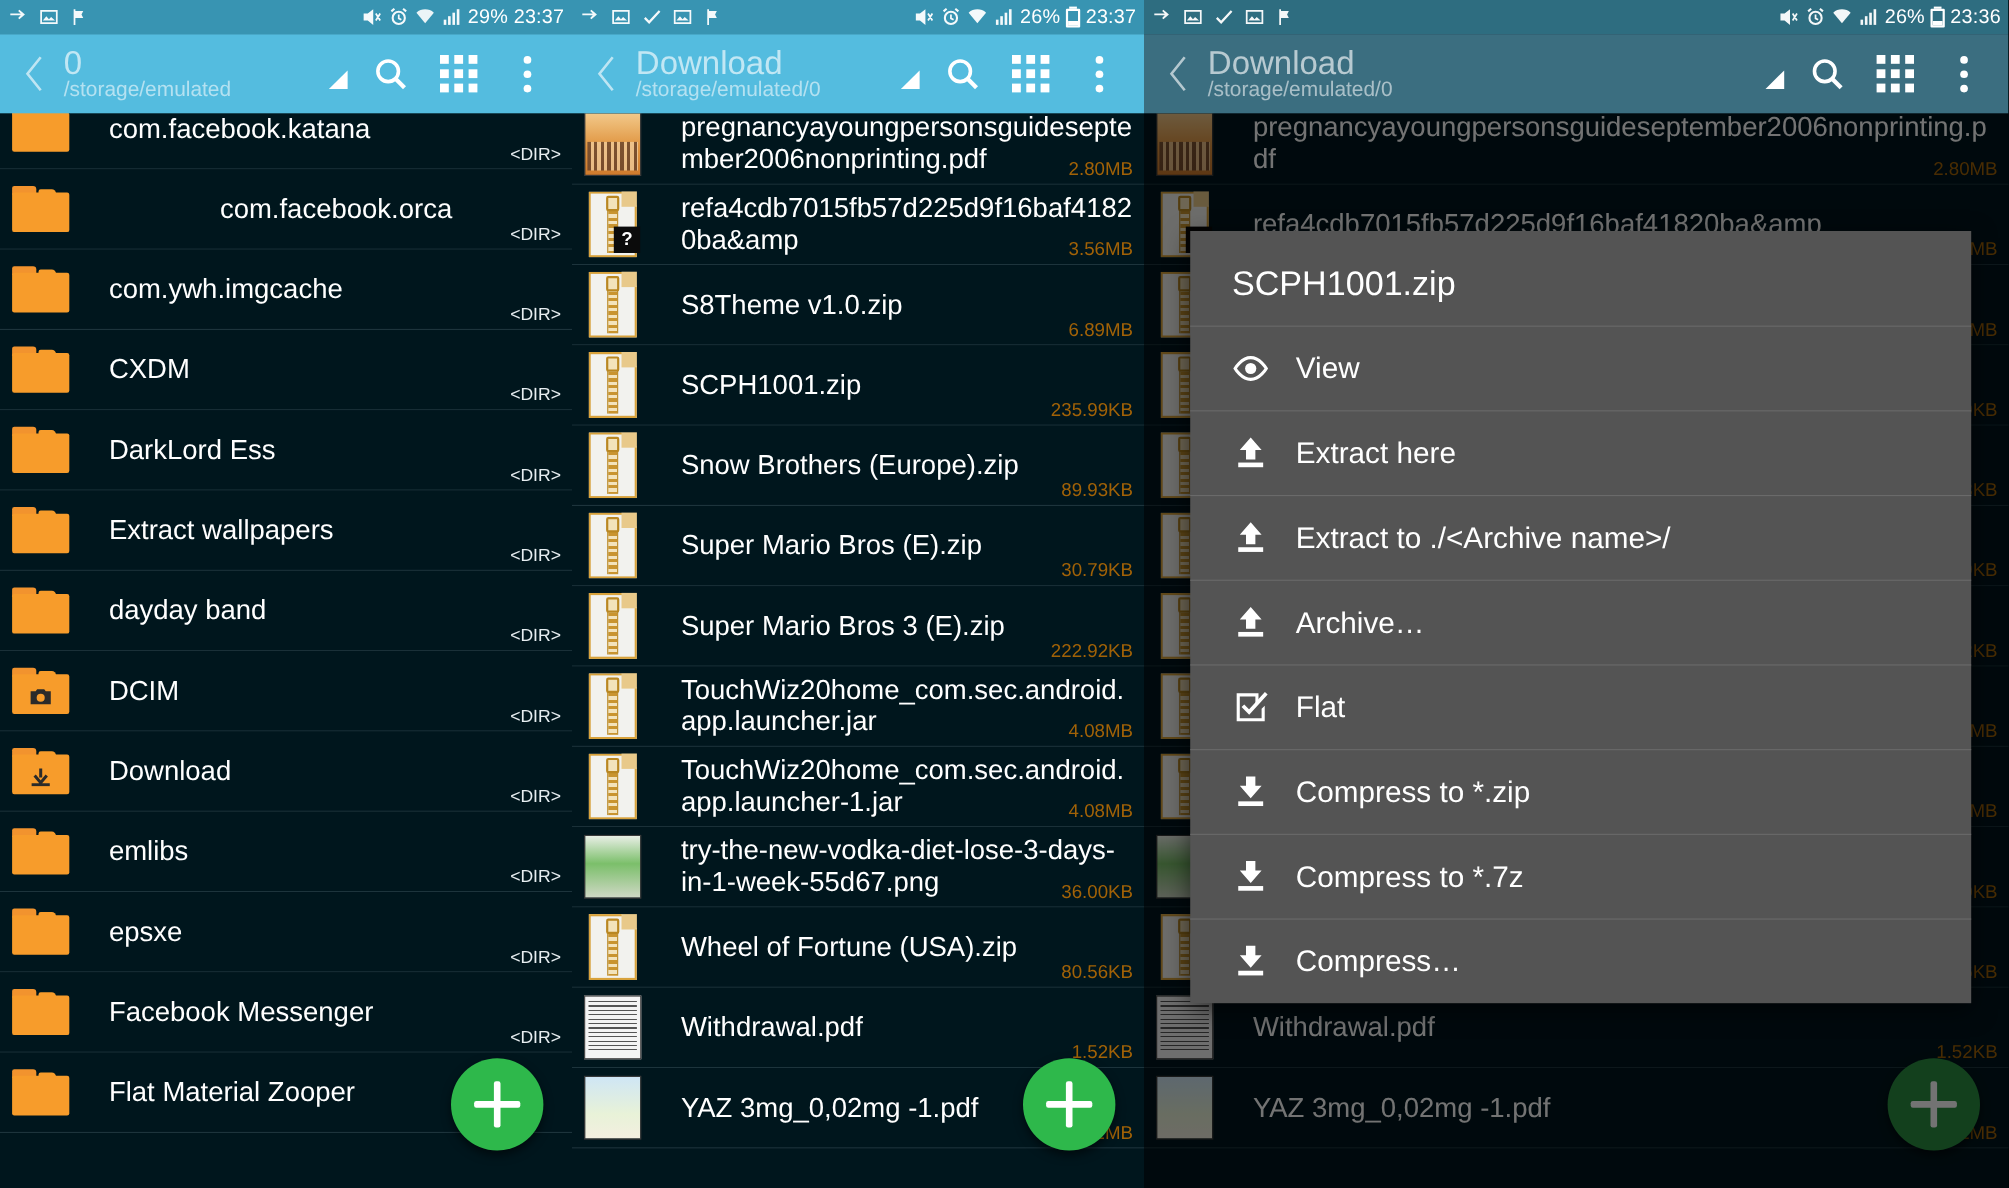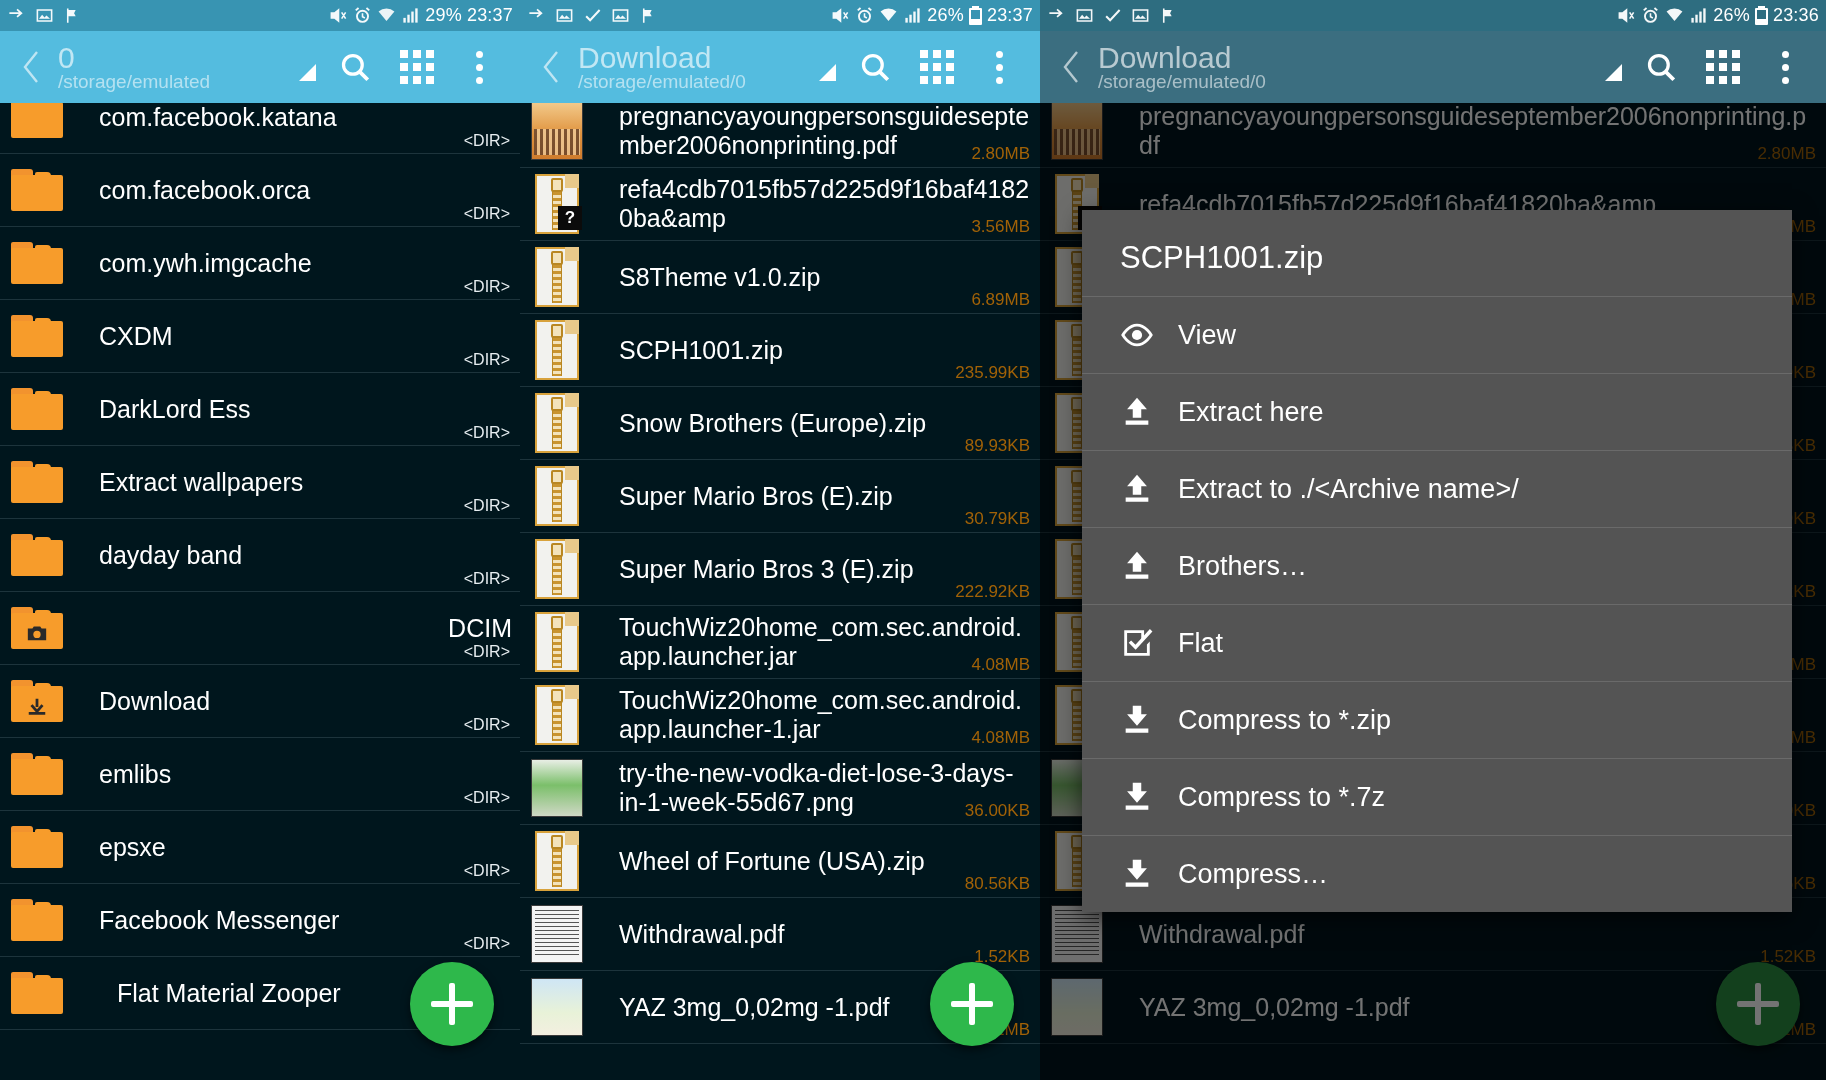--- a/index.html
+++ b/index.html
@@ -235,21 +235,21 @@
             <div class="thumb">
               <div class="folder">
                 <span class="tab"></span>
                 <span class="tab2"></span>
                 <span class="body"></span>
               </div>
             </div>
             <div class="name">com.facebook.katana</div>
             <div class="meta dirlbl">&lt;DIR&gt;</div>
           </div>
-          <div class="row" style="min-height: 64px; padding-top: 4px; padding-bottom: 4px;">
+          <div class="row" style="min-height: 64px; padding-top: 4px; padding-bottom: 4px; text-align: center;">
             <div class="thumb">
               <div class="folder">
                 <span class="tab"></span>
                 <span class="tab2"></span>
                 <span class="body"></span>
               </div>
             </div>
             <div class="name">com.facebook.orca</div>
             <div class="meta dirlbl">&lt;DIR&gt;</div>
           </div>
@@ -301,21 +301,21 @@
             <div class="thumb">
               <div class="folder">
                 <span class="tab"></span>
                 <span class="tab2"></span>
                 <span class="body"></span>
               </div>
             </div>
             <div class="name">dayday band</div>
             <div class="meta dirlbl">&lt;DIR&gt;</div>
           </div>
-          <div class="row" style="min-height: 64px; padding-top: 4px; padding-bottom: 4px; text-align: right;">
+          <div class="row" style="min-height: 64px; padding-top: 4px; padding-bottom: 4px;">
             <div class="thumb">
               <div class="folder">
                 <span class="tab"></span>
                 <span class="tab2"></span>
                 <span class="body"></span>
                 <span class="emb">
                   <svg viewBox="0 0 24 18">
                     <path d="M2 4h5l1.5-2h7L17 4h5v13H2z" fill="#2a2a2a"></path>
                     <circle cx="12" cy="10.5" r="4" fill="#f79c2b"></circle>
                   </svg>
@@ -367,21 +367,21 @@
             <div class="thumb">
               <div class="folder">
                 <span class="tab"></span>
                 <span class="tab2"></span>
                 <span class="body"></span>
               </div>
             </div>
             <div class="name">Facebook Messenger</div>
             <div class="meta dirlbl">&lt;DIR&gt;</div>
           </div>
-          <div class="row" style="min-height: 64px; padding-top: 4px; padding-bottom: 4px; gap: 18px;">
+          <div class="row" style="min-height: 64px; padding-top: 4px; padding-bottom: 4px;">
             <div class="thumb">
               <div class="folder">
                 <span class="tab"></span>
                 <span class="tab2"></span>
                 <span class="body"></span>
               </div>
             </div>
             <div class="name">Flat Material Zooper</div>
           </div>
         </div>
@@ -919,21 +919,21 @@
             </span>
             <span>Extract to ./&lt;Archive name&gt;/</span>
           </div>
           <div class="dlg-item">
             <span class="ic">
               <svg viewBox="0 0 24 24">
                 <path d="M12 2l7 8h-4v6H9v-6H5z"></path>
                 <rect x="4" y="18" width="16" height="3"></rect>
               </svg>
             </span>
-            <span>Brothers…</span>
+            <span>Archive…</span>
           </div>
           <div class="dlg-item">
             <span class="ic">
               <svg viewBox="0 0 24 24">
                 <path d="M3 3h14v5l-2 2V5H5v14h14v-6l2-2v10H3z"></path>
                 <path d="M7 11l4 4L22 3" fill="none" stroke="#fff" stroke-width="2.4"></path>
               </svg>
             </span>
             <span>Flat</span>
           </div>

